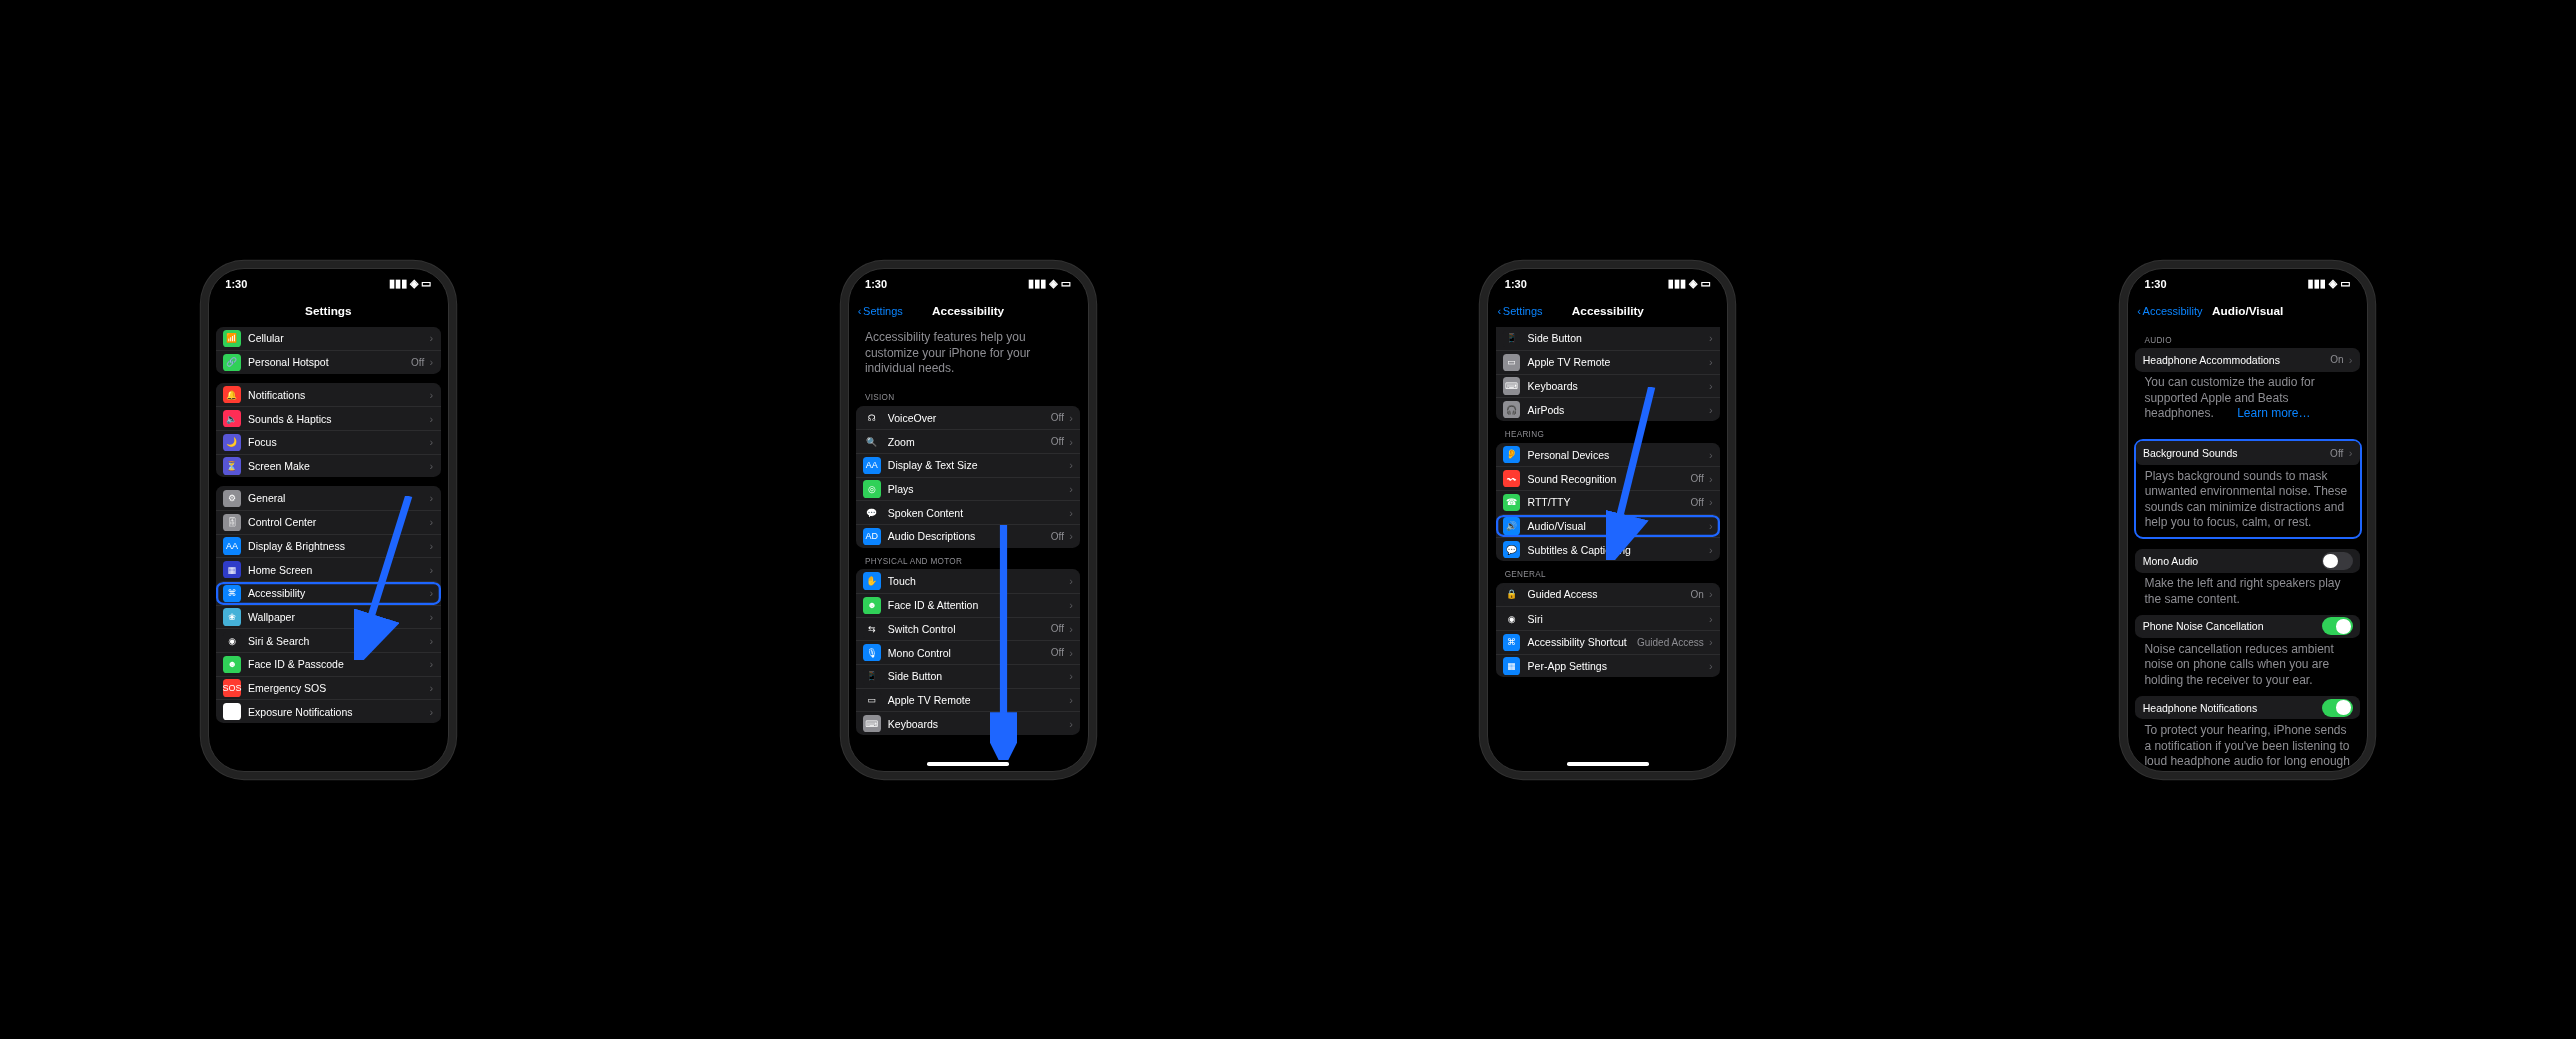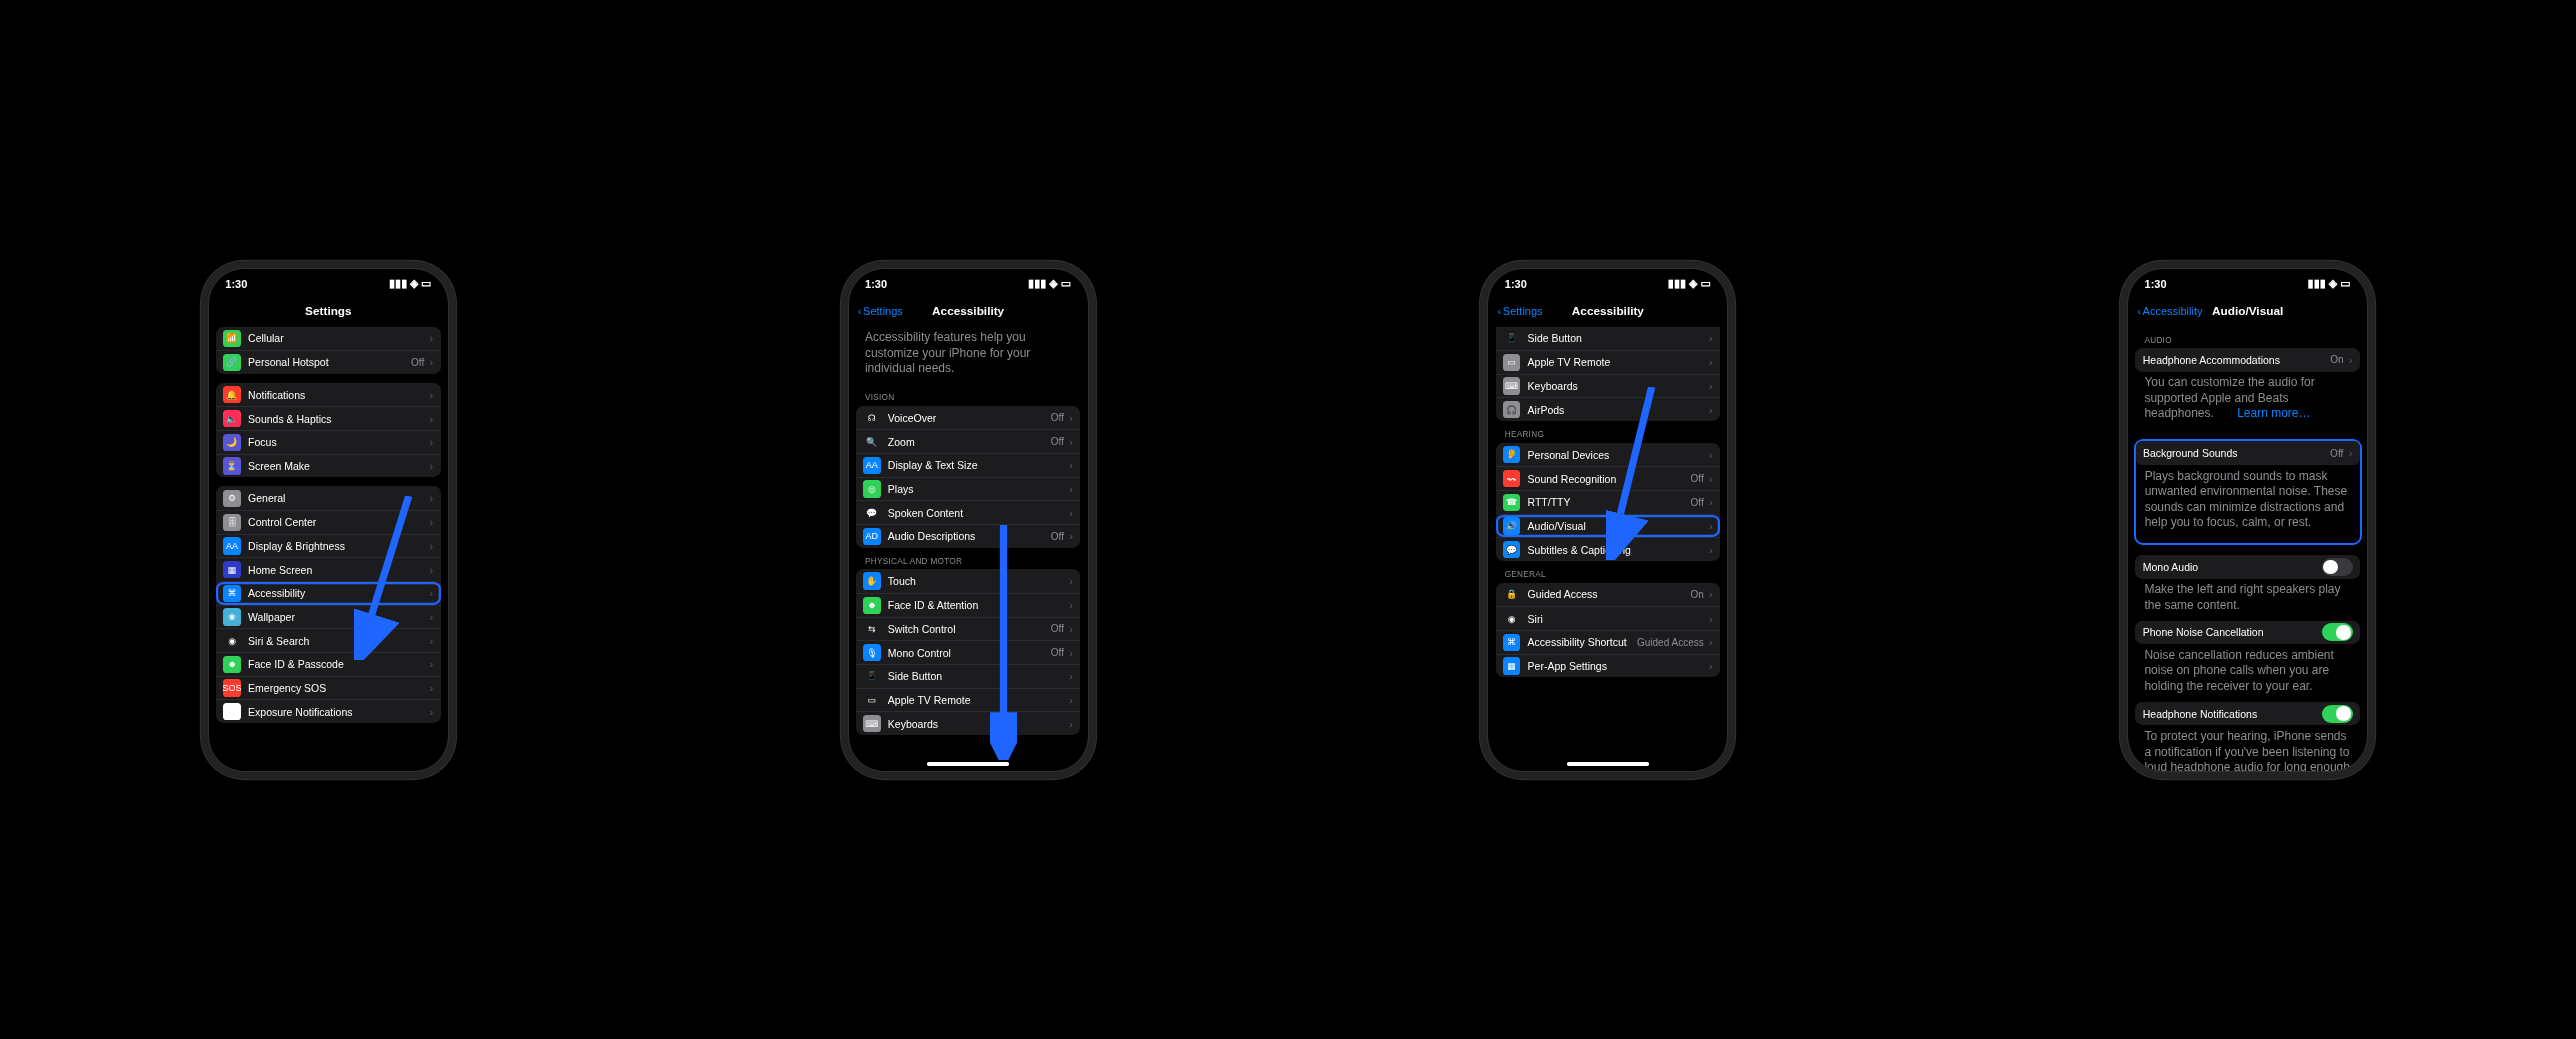--- a/index.html
+++ b/index.html
@@ -516,21 +516,21 @@
     </div>
 
     <div class="highlight-wrap">
       <div class="group">
         <div class="row">
           <span class="row-label">Background Sounds</span>
           <span class="row-value">Off</span>
           <span class="chevron">›</span>
         </div>
       </div>
-      <div class="section-body" style="padding-bottom:12px">Plays background sounds to mask unwanted environmental noise. These sounds can minimize distractions and help you to focus, calm, or rest.</div>
+      <div class="section-body" style="padding-bottom:6px">Plays background sounds to mask unwanted environmental noise. These sounds can minimize distractions and help you to focus, calm, or rest.</div>
     </div>
 
     <div class="group">
       <div class="row">
         <span class="row-label">Mono Audio</span>
         <span class="toggle off"></span>
       </div>
     </div>
     <div class="section-body">Make the left and right speakers play the same content.</div>
 

